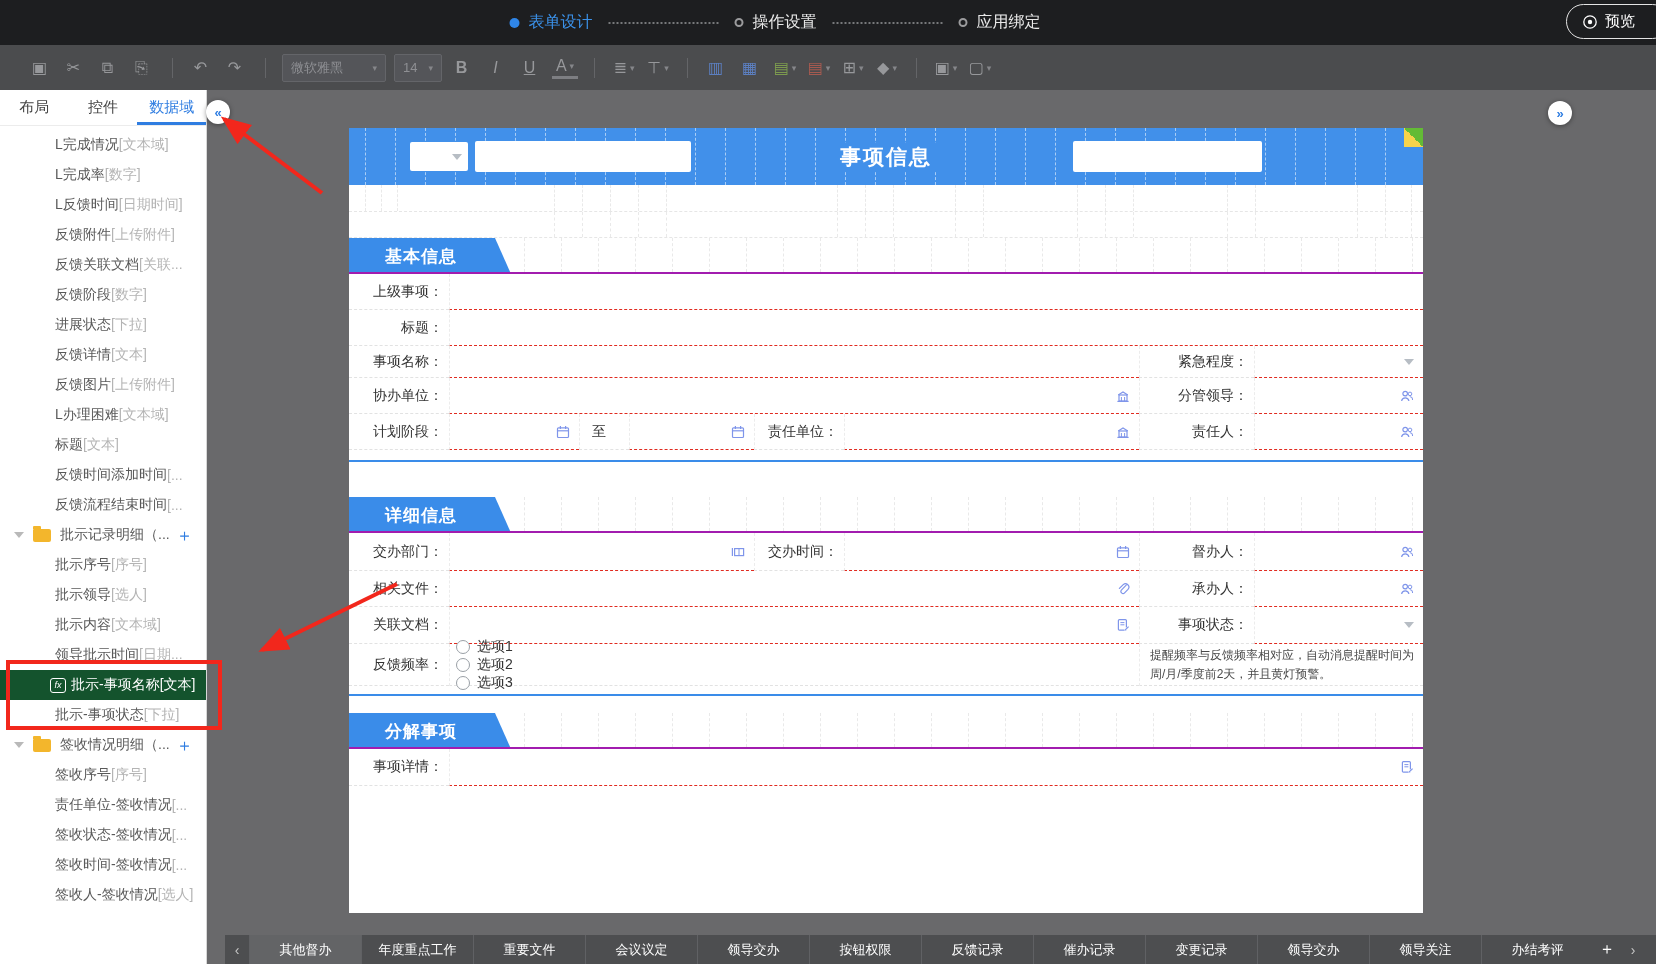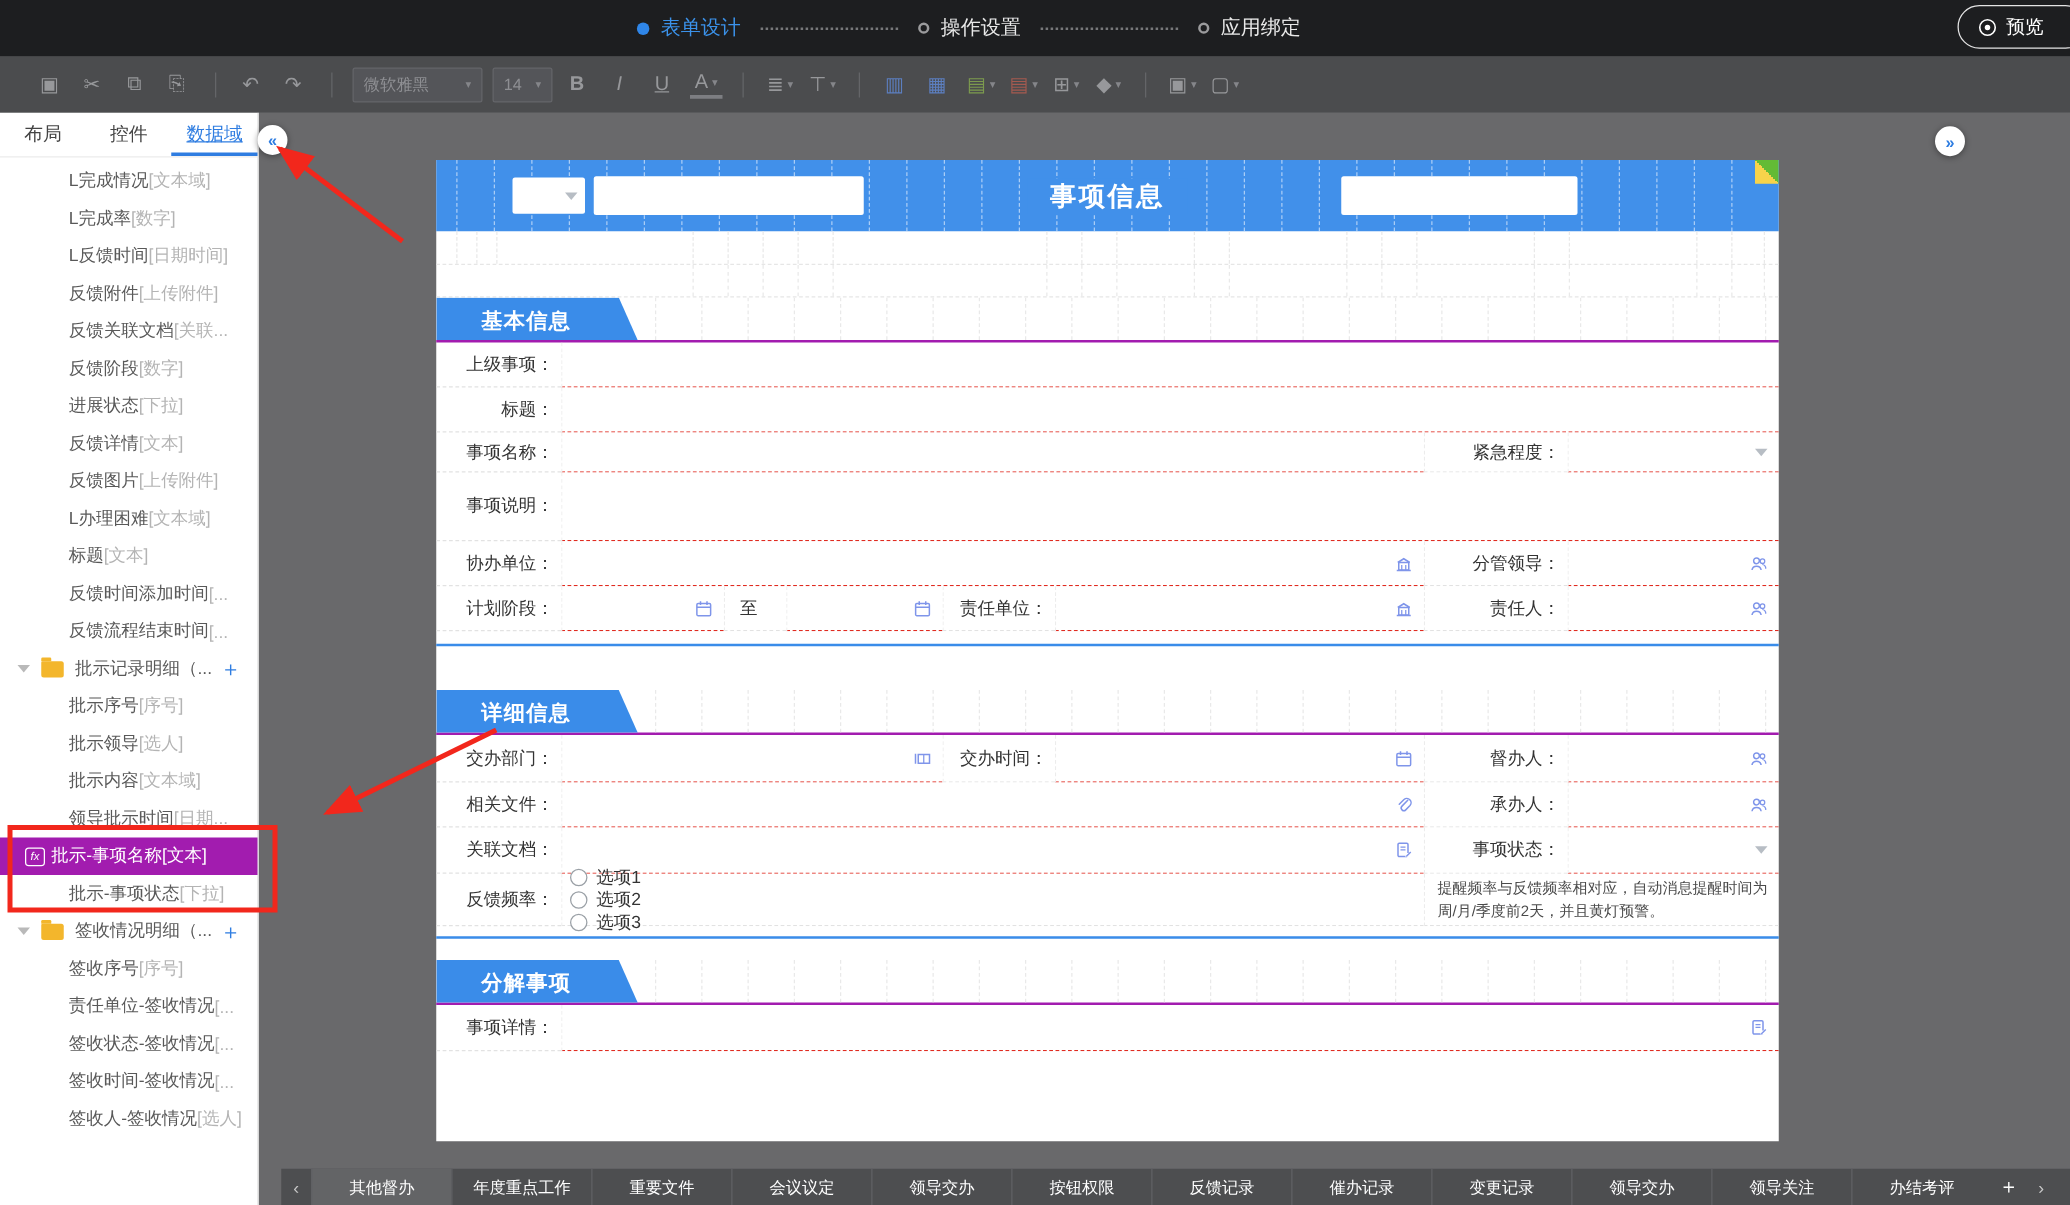--- a/index.html
+++ b/index.html
@@ -33,40 +33,40 @@
   .tbi.select.size { width:48px; }
   .tbi.b { font-weight:bold; } .tbi.i { font-style:italic; } .tbi.u { text-decoration:underline; }
   .tbi.fc { border-bottom:3px solid #7d7e82; height:22px; }
   .tbi.cb { color:#5c7fc0; } .tbi.cg { color:#7c9a4e; } .tbi.cr { color:#a55a50; }
 
   
   .sidebar { position:absolute; left:0; top:90px; width:207px; height:874px; background:#fff;
     border-right:1px solid #d7d7d7; z-index:8; }
   .side-tabs { height:36px; display:flex; border-bottom:1px solid #ececec; }
   .side-tab { flex:1; display:flex; align-items:center; justify-content:center; font-size:15px; color:#444; cursor:pointer; }
-  .side-tab.active { color:#2f7de1; box-shadow:inset 0 -3px 0 #2f7de1;text-decoration:underline; }
+  .side-tab.active { color:#2f7de1; box-shadow:inset 0 -3px 0 #2f7de1; }
   .collapse-btn { position:absolute; left:206px; top:100px; width:24px; height:24px; border-radius:50%;
     background:#fff; box-shadow:0 1px 5px rgba(0,0,0,.4); color:#2f7de1; font-size:13px; font-weight:bold;
     display:flex; align-items:center; justify-content:center; z-index:12; cursor:pointer; }
   .side-list { padding-top:4px; }
   .sitem { height:30px; display:flex; align-items:center; padding-left:55px; font-size:14px; cursor:pointer; }
   .sitem .name { color:#595959; white-space:nowrap; }
   .sitem .type { color:#b4b4b4; white-space:nowrap; }
   .sitem .tri-caret { display:none; width:0; height:0; border:5px solid transparent; border-top:6px solid #b9b9b9;
     margin:5px 9px 0 0; }
   .sitem .folder-ic { display:none; position:relative; width:18px; height:13px; background:#f3b62c;
     border-radius:1px 2px 2px 2px; margin-right:9px; }
   .sitem .folder-ic::before { content:""; position:absolute; left:0; top:-3px; width:8px; height:3px;
     background:#f3b62c; border-radius:1px 1px 0 0; }
   .sitem .plus { display:none; margin-left:auto; margin-right:13px; color:#2f7de1; font-size:17px; }
   .sitem.folder { padding-left:14px; }
   .sitem.folder .tri-caret, .sitem.folder .folder-ic, .sitem.folder .plus { display:block; }
   .sitem .fx { display:none; width:16px; height:15px; border:1px solid #fff; border-radius:3px;
     color:#fff; font-size:9px; font-style:italic; align-items:center; justify-content:center; margin-right:5px; }
-  .sitem.selected { background:#a21caf; padding-left:20px; }
+  .sitem.selected { background:#14532d; padding-left:50px; }
   .sitem.selected .fx { display:flex; }
   .sitem.selected .name, .sitem.selected .type { color:#fff; }
 
   
   .canvas { position:absolute; left:207px; top:90px; width:1449px; height:874px; background:#69696b; }
   .device-toggle { position:absolute; left:539px; top:6px; width:280px; height:30px; background:#3b3c3e;
     border-radius:16px; display:flex; overflow:hidden; }
   .device-tab { flex:1; display:flex; align-items:center; justify-content:center; gap:8px; color:#f2f2f2;
     font-size:14px; cursor:pointer; }
   .device-tab.active { background:#2f82e8; border-radius:16px; }
@@ -698,24 +698,20 @@
         <div class="cell lab" style="width:100px">事项名称：</div>
         <div class="cell val" style="width:690px"></div>
         <div class="cell lab bl" style="width:115px">紧急程度：</div>
         <div class="cell val" style="width:169px">
           <span class="icon-right">
               <span class="tri-down"></span>
             </span>
         </div>
       </div>
 
-      <div class="frow" style="height:55px">
-        <div class="cell lab" style="width:100px">事项说明：</div>
-        <div class="cell val" style="width:974px"></div>
-      </div>
 
       <div class="frow" style="height:36px">
         <div class="cell lab" style="width:100px">协办单位：</div>
         <div class="cell val" style="width:690px">
           <span class="icon-right">
               <svg class="icon" width="14" height="14">
                 <use href="#i-org"></use>
               </svg>
             </span>
         </div>

